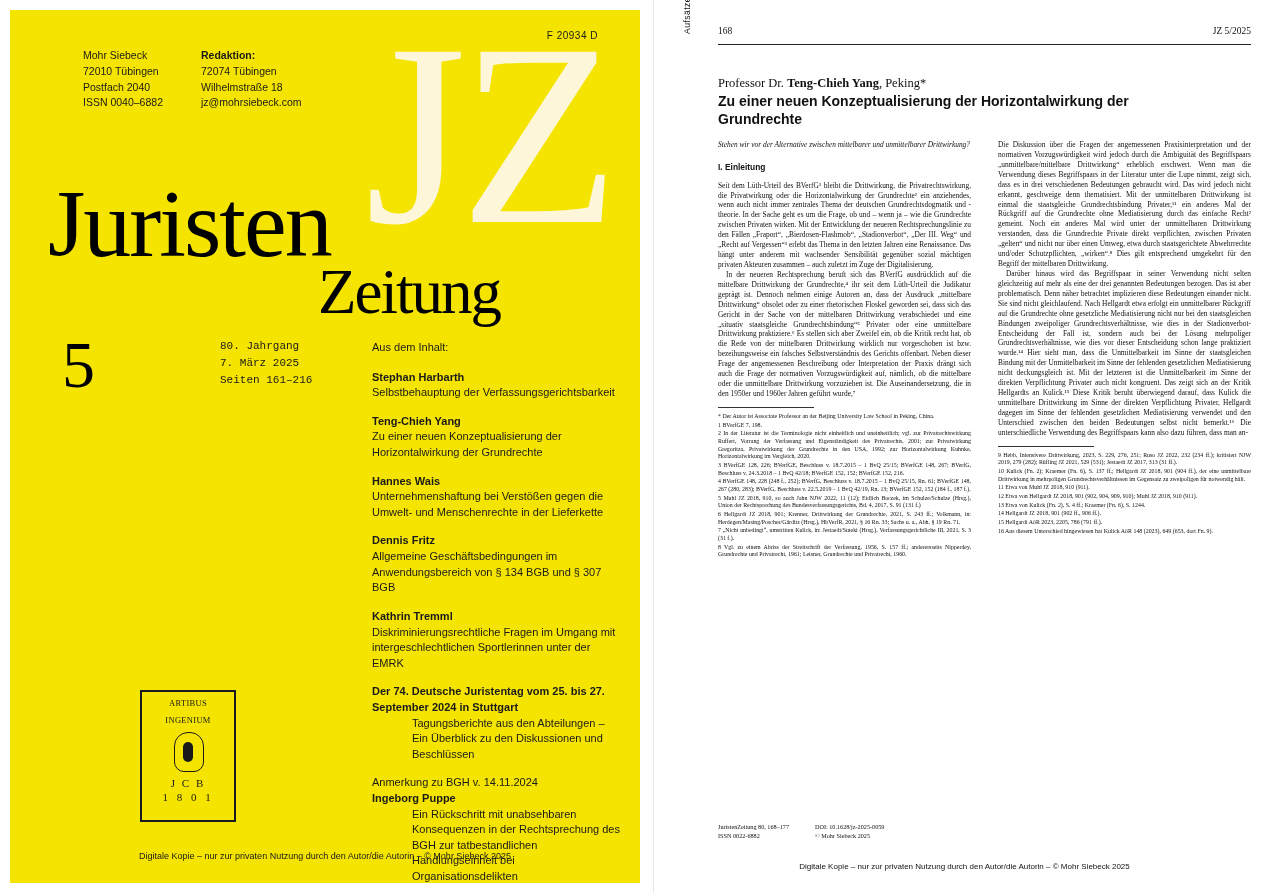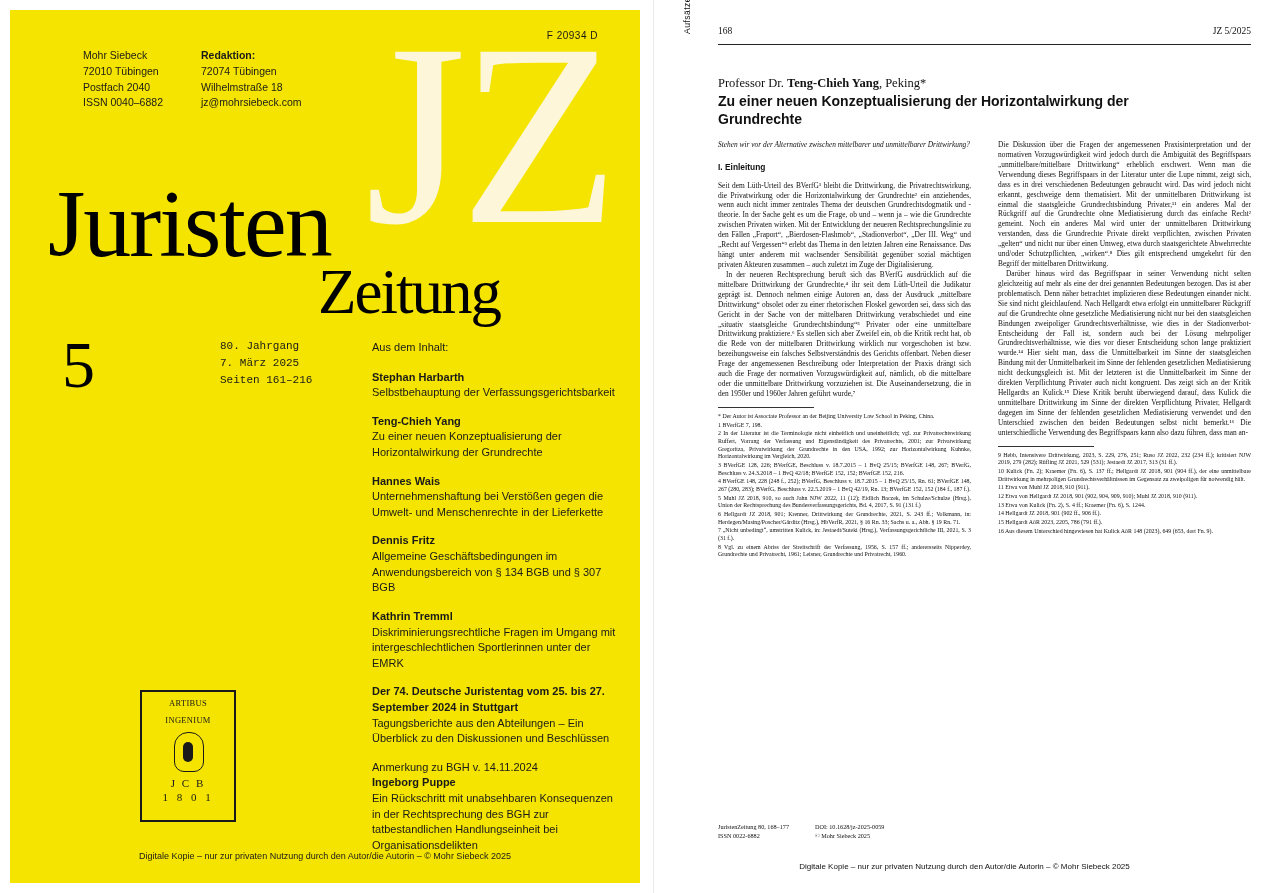--- a/index.html
+++ b/index.html
@@ -121,21 +121,21 @@
     line-height: 1.42;
     color: #1a1a1a;
     z-index: 3;
   }
   .contents .c-head { margin-bottom: 14px; }
   .contents .entry { margin-bottom: 13px; }
   .contents .entry .au { font-weight: bold; display: block; }
   .contents .entry .ti { display: block; }
   .contents .block { margin-bottom: 13px; }
   .contents .block .bt { font-weight: bold; display: block; }
-  .contents .block .bs { display: block; }
+  .contents .block .bs { display: block; margin-left: 40px; }
   .contents .note { margin-bottom: 4px; text-align: center; }
 
   
   .emblem {
     position: absolute;
     left: 130px; top: 668px;
     width: 92px; height: 128px;
     border: 2px solid #1a1a1a;
     z-index: 3;
     text-align: center;

